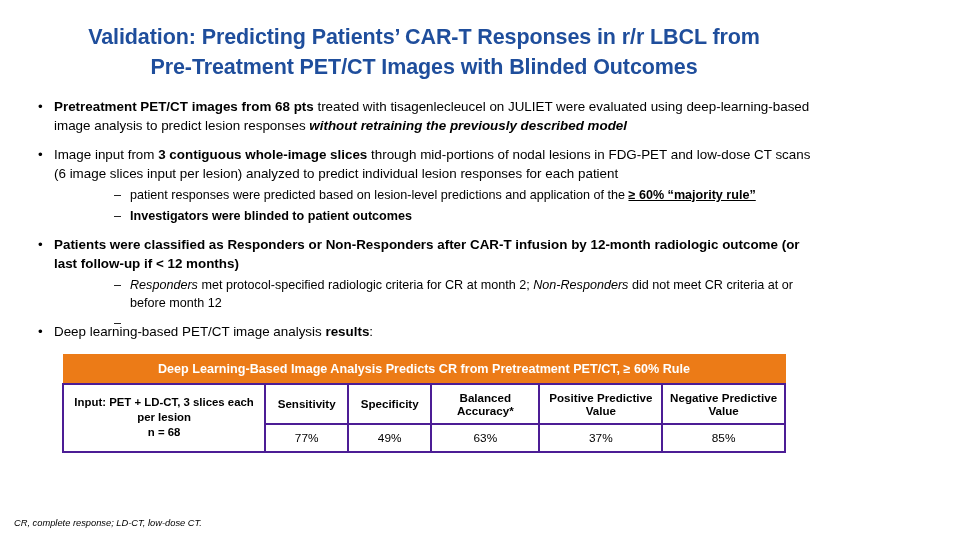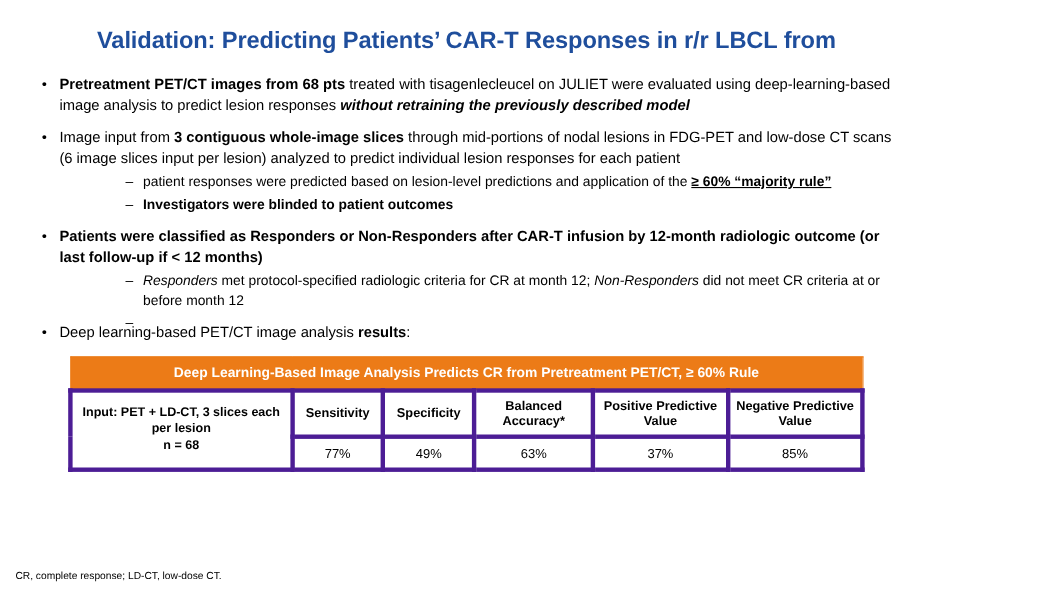--- a/index.html
+++ b/index.html
@@ -95,21 +95,21 @@
   table.results th.header-banner {
     background: #ec7b17;
     color: #ffffff;
     font-size: 12.6px;
     font-weight: bold;
     text-align: center;
     padding: 7px 8px;
     border: 1px solid #ec7b17;
   }
   table.results td {
-    border: 4px solid #4c1d95;
+    border: 2px solid #4c1d95;
     text-align: center;
     vertical-align: middle;
     font-size: 11.6px;
     padding: 6px 3px;
     background: #ffffff;
   }
   table.results td.col-label {
     font-weight: bold;
     font-size: 11.4px;
     line-height: 15px;
@@ -125,29 +125,30 @@
     border-right: 1px solid #ec7b17;
   }
   .footnotes {
     position: absolute;
     left: 14px;
     bottom: 8px;
     font-size: 9.3px;
     line-height: 14px;
     color: #000;
   }
-  .footnotes div { margin-bottom: 1px; }
+  .footnotes div { margin-bottom: 1px; font-style: italic; }
 </style>
 </head>
 <body>
 
 <div class="slide">
 
   <div class="title-block">
     <div class="title-line">Validation: Predicting Patients’ CAR-T Responses in r/r LBCL from</div>
+    <div class="title-line">Pre-Treatment PET/CT Images with Blinded Outcomes</div>
   </div>
 
   <div class="body-block">
     <ul class="lvl1">
 
       <li>
         <span class="bullet">•</span>
         <span><b>Pretreatment PET/CT images from </b><b>68 pts</b><span> treated with tisagenlecleucel on JULIET were evaluated using deep-learning-based image analysis to predict lesion responses </span><span class="bi">without retraining the previously described model</span></span>
       </li>
 
@@ -165,21 +166,21 @@
           </li>
         </ul>
       </li>
 
       <li>
         <span class="bullet">•</span>
         <b>Patients were classified as Responders or Non-Responders after CAR-T infusion by 12-month radiologic outcome (or last follow-up if &lt; 12 months)</b>
         <ul class="lvl2">
           <li>
             <span class="dash">–</span>
-            <span><i>Responders</i><span> met protocol-specified radiologic criteria for CR at month 12; </span><i>Non-Responders</i><span> did not meet CR criteria at or before month 12</span></span>
+            <span><i>Responders</i><span> met protocol-specified radiologic criteria for CR at month 2; </span><i>Non-Responders</i><span> did not meet CR criteria at or before month 12</span></span>
           </li>
           <li>
             <span class="dash">–</span>
           </li>
         </ul>
       </li>
 
       <li>
         <span class="bullet">•</span>
         <span><span>Deep learning-based PET/CT image analysis </span><b>results</b><span>:</span></span>

